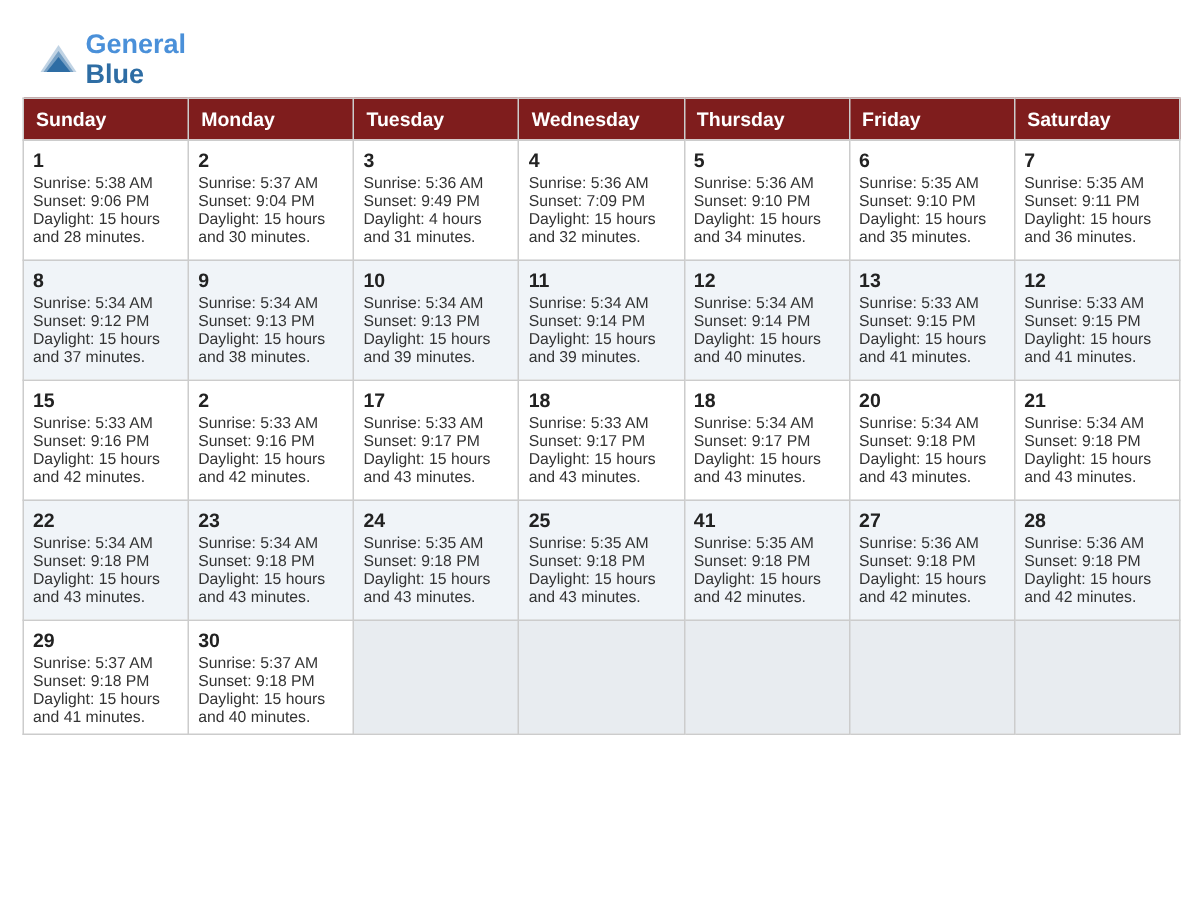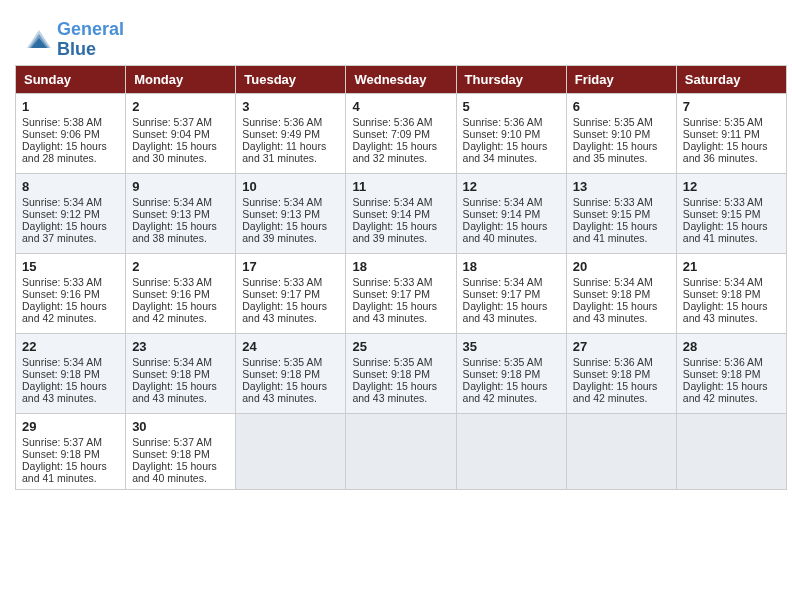--- a/index.html
+++ b/index.html
@@ -133,21 +133,21 @@
         <td>
           <span class="day-num">2</span>
           <div>Sunrise: 5:37 AM</div>
           <div>Sunset: 9:04 PM</div>
           <div>Daylight: 15 hours and 30 minutes.</div>
         </td>
         <td>
           <span class="day-num">3</span>
           <div>Sunrise: 5:36 AM</div>
           <div>Sunset: 9:49 PM</div>
-          <div>Daylight: 11 hours and 31 minutes.</div>
+          <div>Daylight: 4 hours and 31 minutes.</div>
         </td>
         <td>
           <span class="day-num">4</span>
           <div>Sunrise: 5:36 AM</div>
           <div>Sunset: 7:09 PM</div>
           <div>Daylight: 15 hours and 32 minutes.</div>
         </td>
         <td>
           <span class="day-num">5</span>
           <div>Sunrise: 5:36 AM</div>
@@ -274,21 +274,21 @@
           <div>Sunset: 9:18 PM</div>
           <div>Daylight: 15 hours and 43 minutes.</div>
         </td>
         <td>
           <span class="day-num">25</span>
           <div>Sunrise: 5:35 AM</div>
           <div>Sunset: 9:18 PM</div>
           <div>Daylight: 15 hours and 43 minutes.</div>
         </td>
         <td>
-          <span class="day-num">35</span>
+          <span class="day-num">41</span>
           <div>Sunrise: 5:35 AM</div>
           <div>Sunset: 9:18 PM</div>
           <div>Daylight: 15 hours and 42 minutes.</div>
         </td>
         <td>
           <span class="day-num">27</span>
           <div>Sunrise: 5:36 AM</div>
           <div>Sunset: 9:18 PM</div>
           <div>Daylight: 15 hours and 42 minutes.</div>
         </td>

